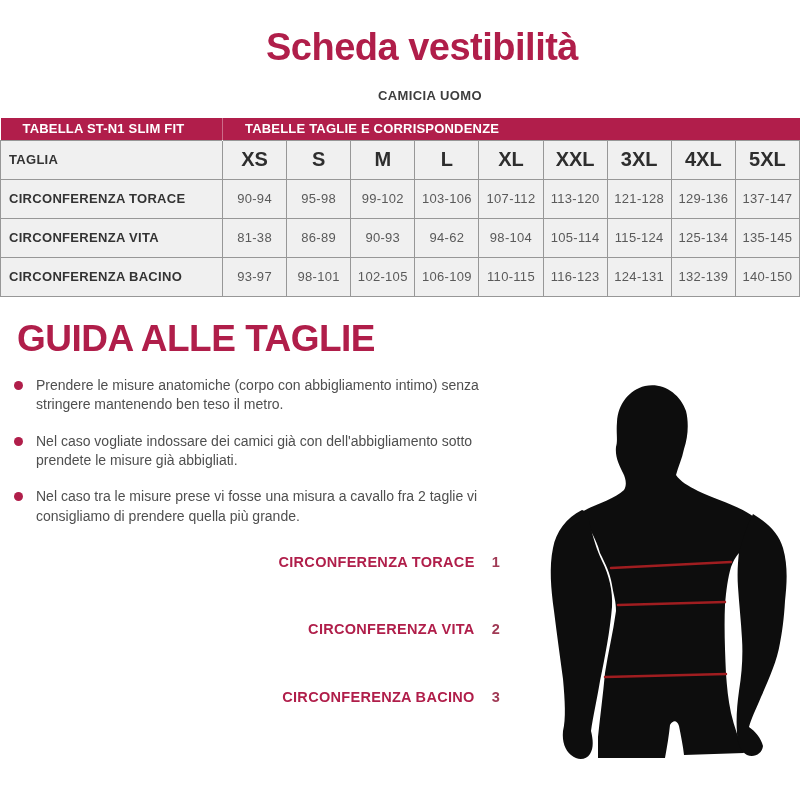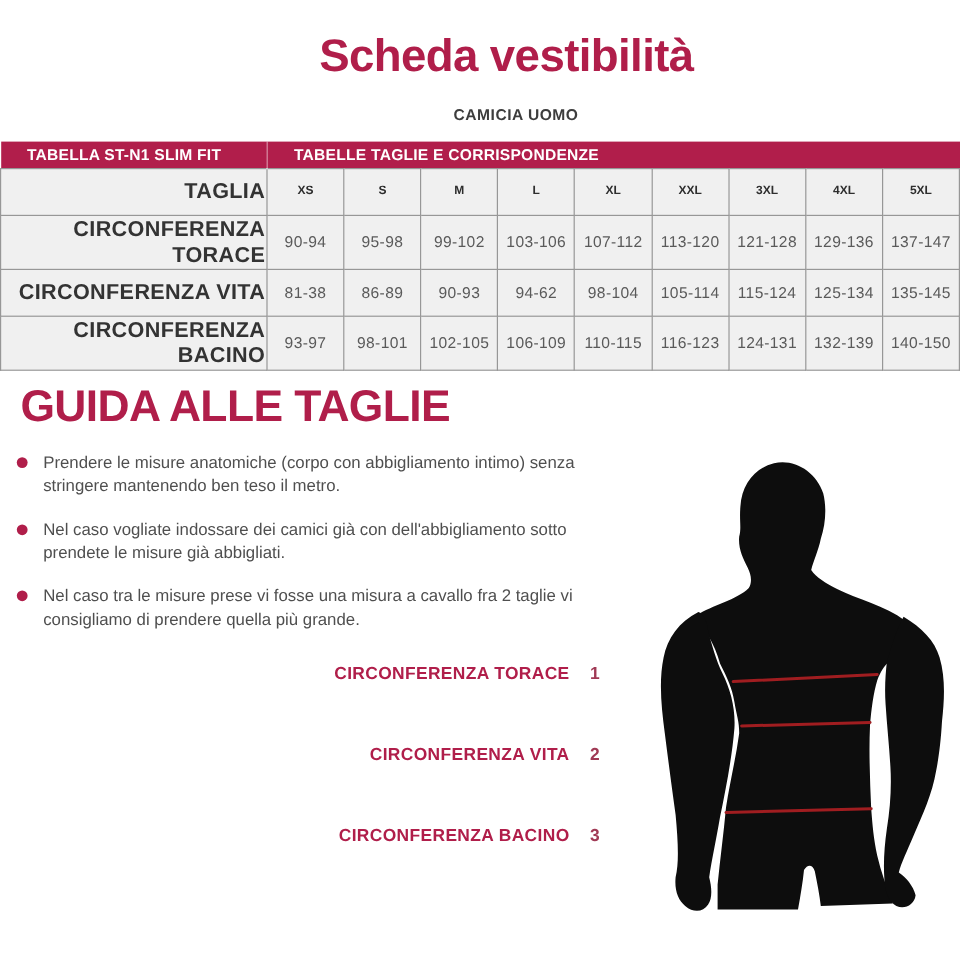--- a/index.html
+++ b/index.html
@@ -28,23 +28,23 @@
   
   table.sizetable{position:absolute;top:118px;left:0;width:800px;
     border-collapse:collapse;table-layout:fixed;}
   table.sizetable col.c0{width:222px;}
   .bar{background:var(--bar);color:#ffffff;font-size:13px;font-weight:bold;
     text-align:left;padding:3px 22px;height:22px;letter-spacing:.2px;border:none;}
   .barR{border-left:1px solid rgba(255,255,255,.35);}
   .sizetable th.szh,.sizetable td{border:1px solid var(--grid);background:var(--cell);
     height:39px;text-align:center;vertical-align:middle;}
   .sizetable .rowlab{border:1px solid var(--grid);background:var(--cell);
-    text-align:right;padding-left:8px;font-size:18px;font-weight:bold;
+    text-align:left;padding-left:8px;font-size:13px;font-weight:bold;
     color:var(--text-dark);letter-spacing:.3px;}
-  .sizetable th.szh{font-size:10px;font-weight:bold;color:#2e2e2e;}
+  .sizetable th.szh{font-size:20px;font-weight:bold;color:#2e2e2e;}
   .sizetable td.val{font-size:13px;color:var(--text-val);letter-spacing:.3px;}
 
   
   .guide-heading{position:absolute;top:318px;left:17px;font-size:37px;
     font-weight:bold;letter-spacing:-0.5px;color:var(--accent);}
   ul.bullets{position:absolute;top:376px;left:14px;width:475px;margin:0;padding:0;
     list-style:none;}
   ul.bullets li{display:flex;gap:13px;margin-bottom:17px;font-size:14px;
     line-height:1.38;color:var(--text-body);}
   .dot{flex:none;width:9px;height:9px;border-radius:50%;background:var(--accent);

